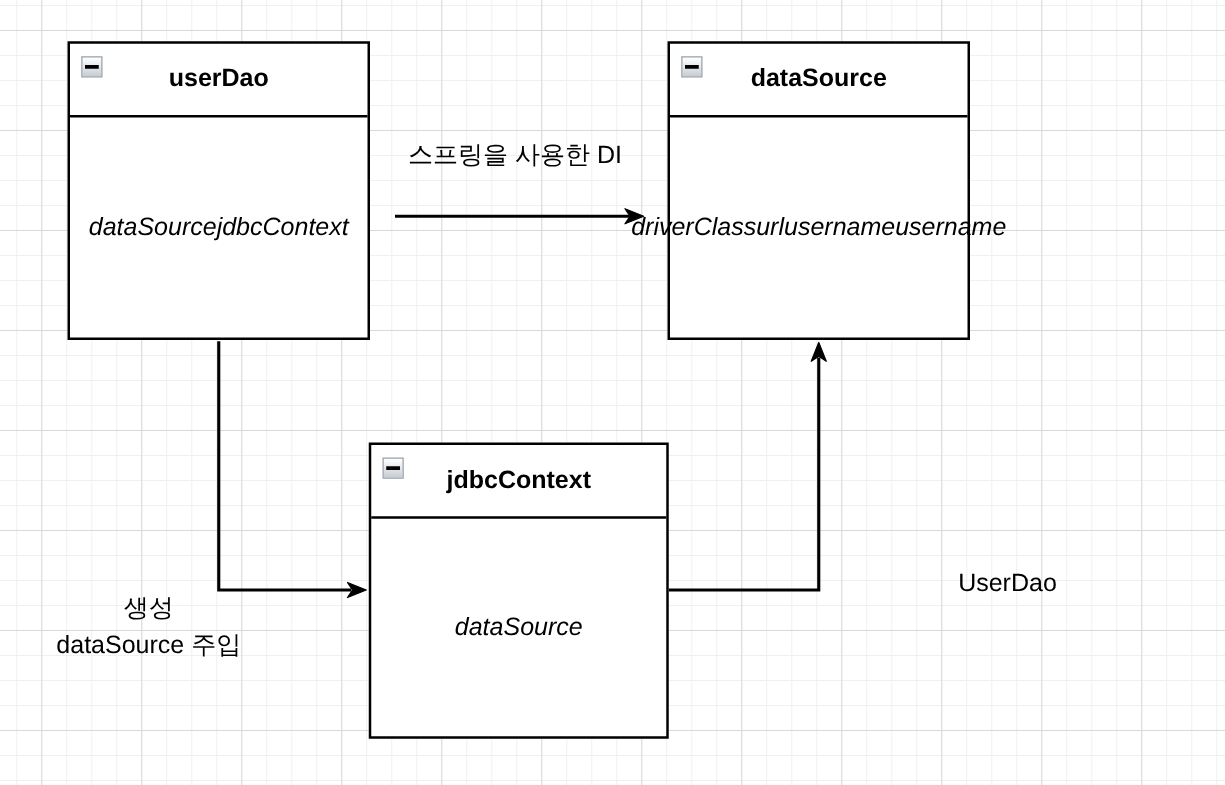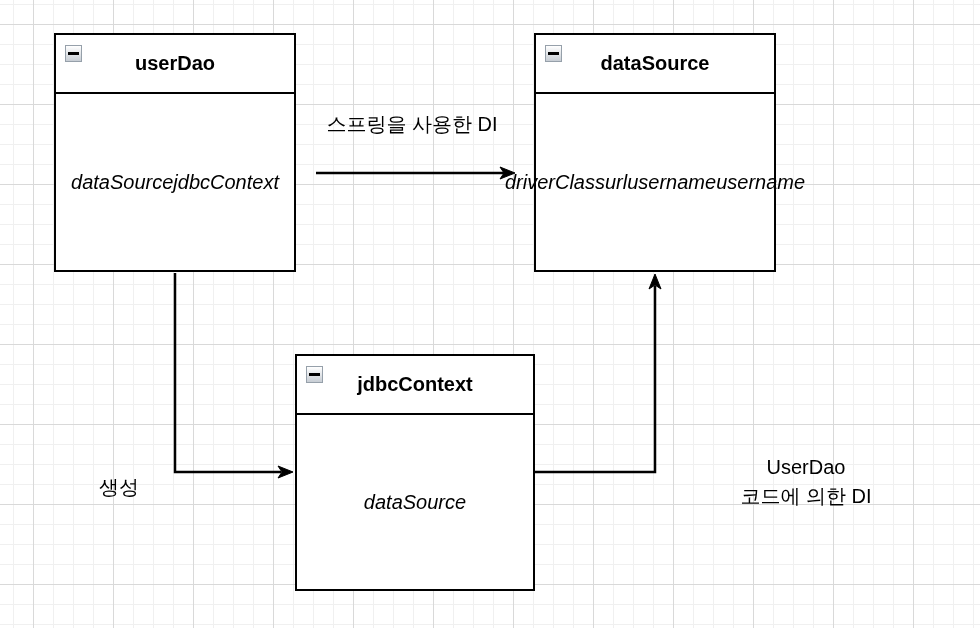--- a/index.html
+++ b/index.html
@@ -139,18 +139,18 @@
   </div>
   <div class="node-body">
     <div>dataSource</div>
   </div>
 </div>
 
 <div class="edge-label" id="label-spring-di">스프링을 사용한 DI</div>
 
 <div class="edge-label" id="label-creation">
   <div>생성</div>
+  <div>dataSource 주입</div>
 </div>
 
 <div class="edge-label" id="label-userdao-di">
   <div>UserDao</div>
-  <div>코드에 의한 DI</div>
 </div>
 
 </body></html>

